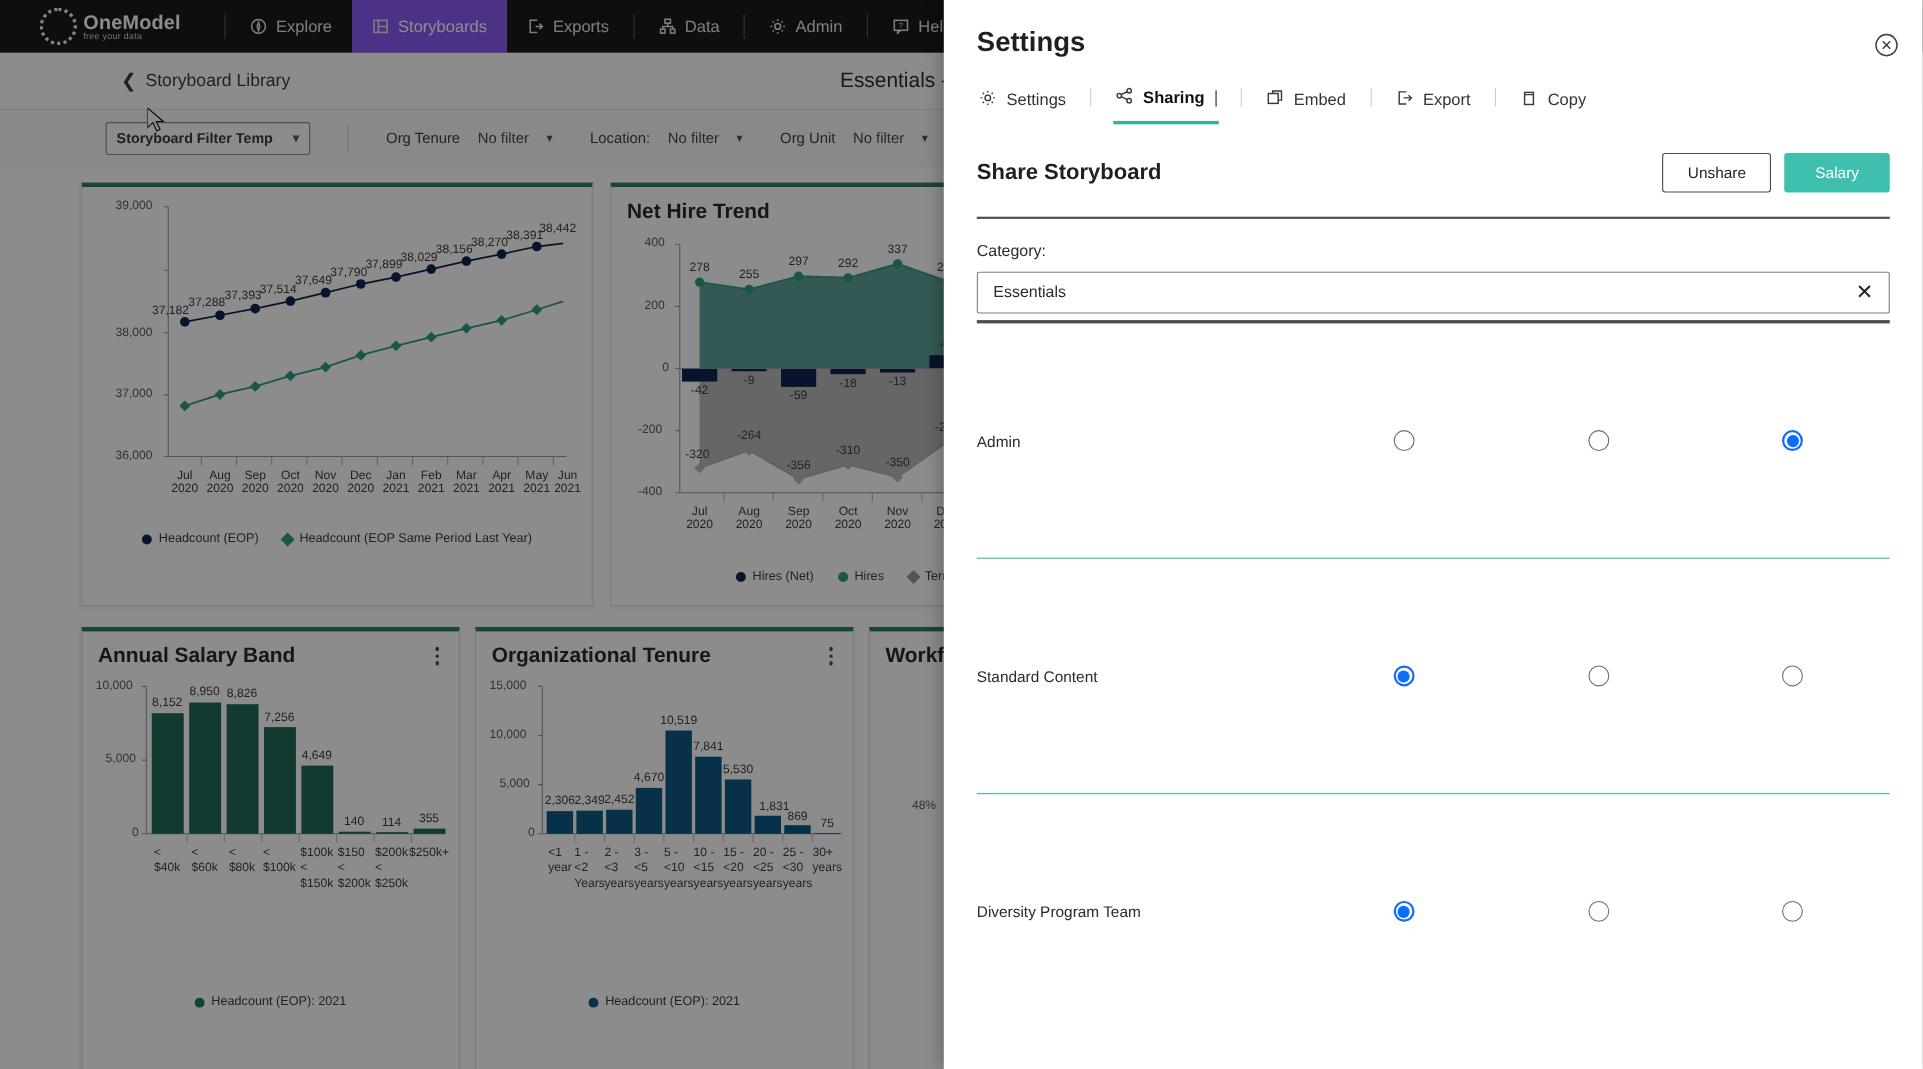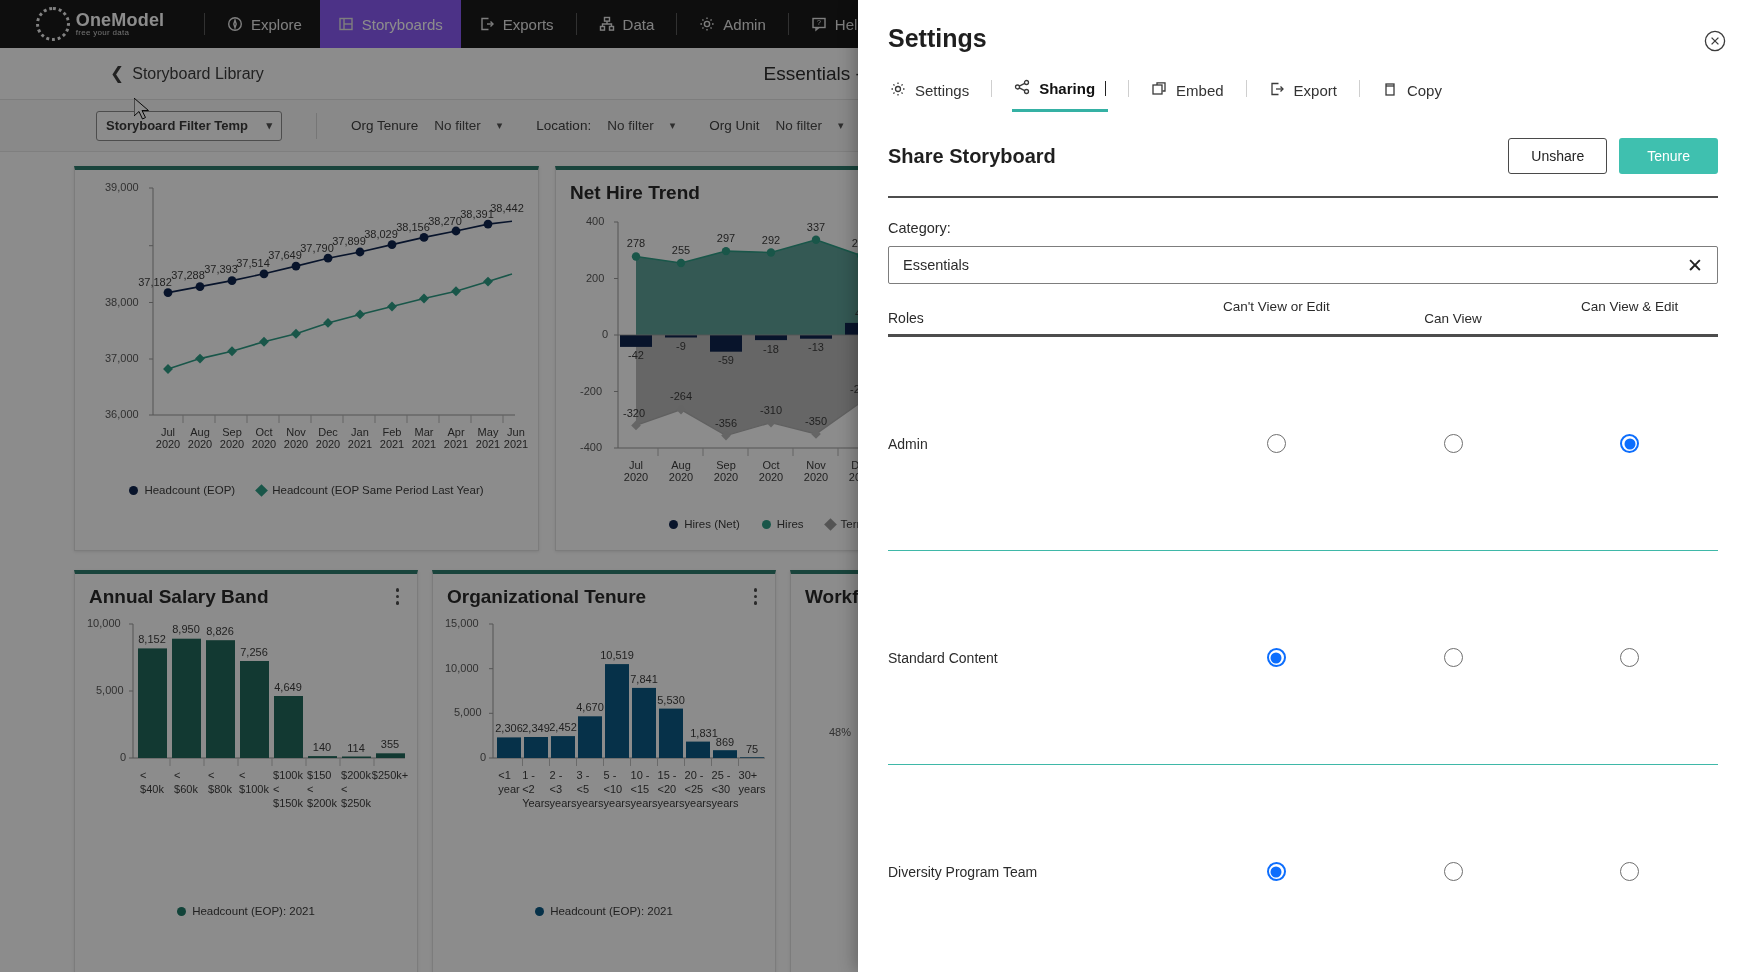--- a/index.html
+++ b/index.html
@@ -721,38 +721,32 @@
         <span>Copy</span>
       </div>
     </div>
 
     <div class="dw-body">
 
       <div class="share-row">
         <div class="share-title">Share Storyboard</div>
         <div class="share-btns">
           <button class="btn-outline">Unshare</button>
-          <button class="btn-solid">Tenure</button>
+          <button class="btn-solid">Salary</button>
         </div>
       </div>
 
       <div class="hr-dark"></div>
 
       <div class="cat-label">Category:</div>
       <div class="cat-input-wrap">
         <input class="cat-input" type="text" value="Essentials" style="">
         <span class="cat-clear">✕</span>
       </div>
 
-      <div class="perm-head">
-        <div class="c-role">Roles</div>
-        <div class="c-col">Can't View or Edit</div>
-        <div class="c-col mid">Can View</div>
-        <div class="c-col">Can View &amp; Edit</div>
-      </div>
       <div class="hr-dark2"></div>
 
       <div class="perm-row">
         <div class="c-role">Admin</div>
         <div class="c-col">
             <span class="radio"></span>
           </div>
         <div class="c-col">
             <span class="radio"></span>
           </div>

